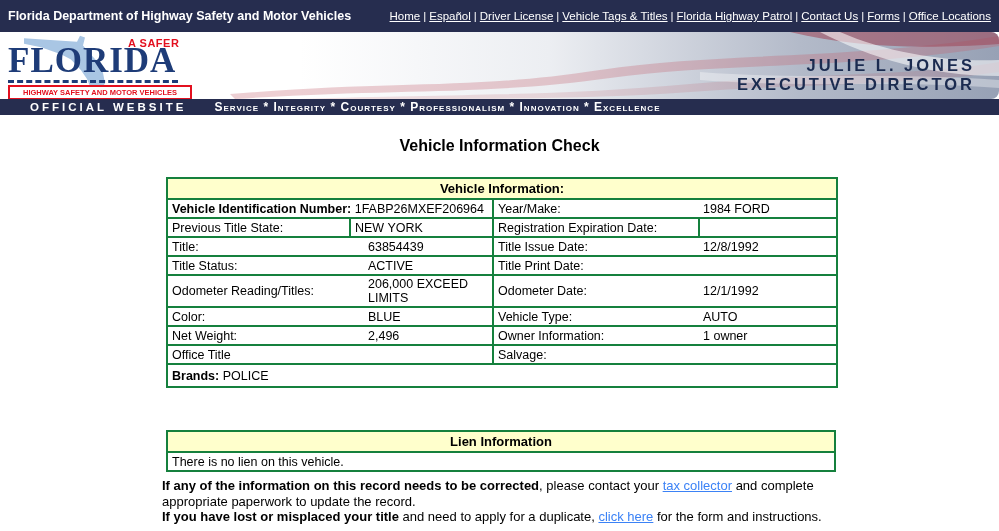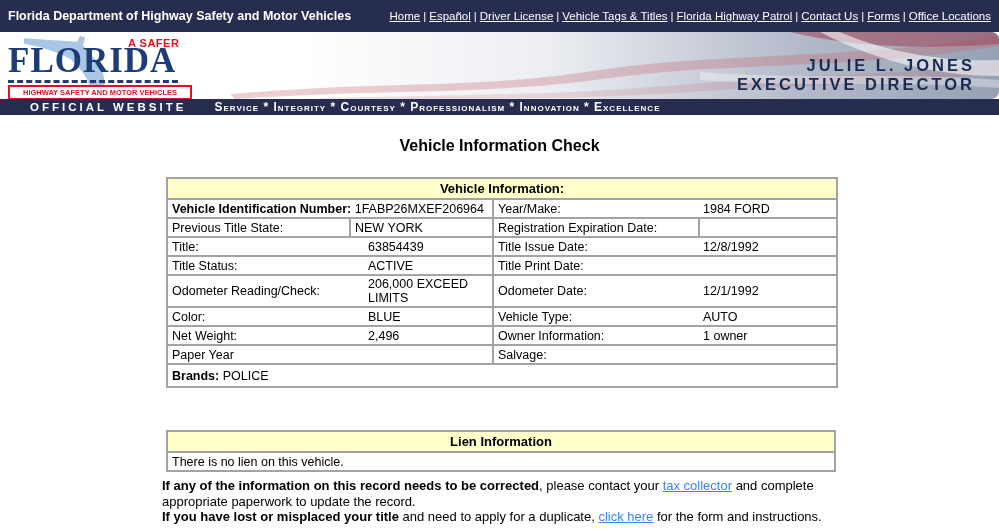--- a/index.html
+++ b/index.html
@@ -56,21 +56,21 @@
   .motto{margin-left:28px;font-size:12px;letter-spacing:1px;font-variant:small-caps;white-space:nowrap;}
   
   .page-title{text-align:center;margin-top:22px;font-size:16px;font-weight:bold;}
   table.vtable,table.ltable{
     border-collapse:collapse;table-layout:fixed;
     width:670px;margin-left:166px;
     font-size:12.5px;border:2px solid #000;
   }
   table.vtable{margin-top:22px;}
   table.ltable{margin-top:42px;}
-  .vtable td,.ltable td{border:2px solid #a3a3a3;padding:1px 4px;height:15px;overflow:visible;margin-top:28px;}
+  .vtable td,.ltable td{border:2px solid #15803d;padding:1px 4px;height:15px;overflow:visible;margin-top:28px;}
   .vtable td.hdr,.ltable td.hdr{
     background:#ffffcc;text-align:center;font-weight:bold;font-size:13px;height:17px;
   }
   .vtable td.lbl{font-weight:normal;white-space:nowrap;}
   .vtable td.nr{border-right:none;}
   .vtable td.nl{border-left:none;}
   .vtable td.ind{padding-left:18px;}
   .vtable td.plain{font-weight:normal;}
   .vtable td.brands-cell{padding:3px 4px;}
   .odo-wrap{display:inline-block;max-width:105px;}
@@ -151,39 +151,39 @@
     <td class="lbl nr">Title Issue Date:</td>
     <td class="nl">12/8/1992</td>
   </tr>
   <tr>
     <td class="lbl nr">Title Status:</td>
     <td class="nl ind">ACTIVE</td>
     <td class="lbl nr">Title Print Date:</td>
     <td class="nl"></td>
   </tr>
   <tr>
-    <td class="lbl nr">Odometer Reading/Check:</td>
+    <td class="lbl nr">Odometer Reading/Titles:</td>
     <td class="nl ind"><span class="odo-wrap">206,000 EXCEED LIMITS</span></td>
     <td class="lbl nr">Odometer Date:</td>
     <td class="nl">12/1/1992</td>
   </tr>
   <tr>
     <td class="lbl nr">Color:</td>
     <td class="nl ind">BLUE</td>
     <td class="lbl nr">Vehicle Type:</td>
     <td class="nl">AUTO</td>
   </tr>
   <tr>
     <td class="lbl nr">Net Weight:</td>
     <td class="nl ind">2,496</td>
     <td class="lbl nr">Owner Information:</td>
     <td class="nl">1 owner</td>
   </tr>
   <tr>
-    <td class="plain" colspan="2">Paper Year</td>
+    <td class="plain" colspan="2">Office Title</td>
     <td class="lbl" colspan="2">Salvage:</td>
   </tr>
   <tr>
     <td class="brands-cell" colspan="4"><b>Brands:</b> <span>POLICE</span></td>
   </tr>
 </tbody>
   </table>
 
 <table class="ltable">
   <tbody>

